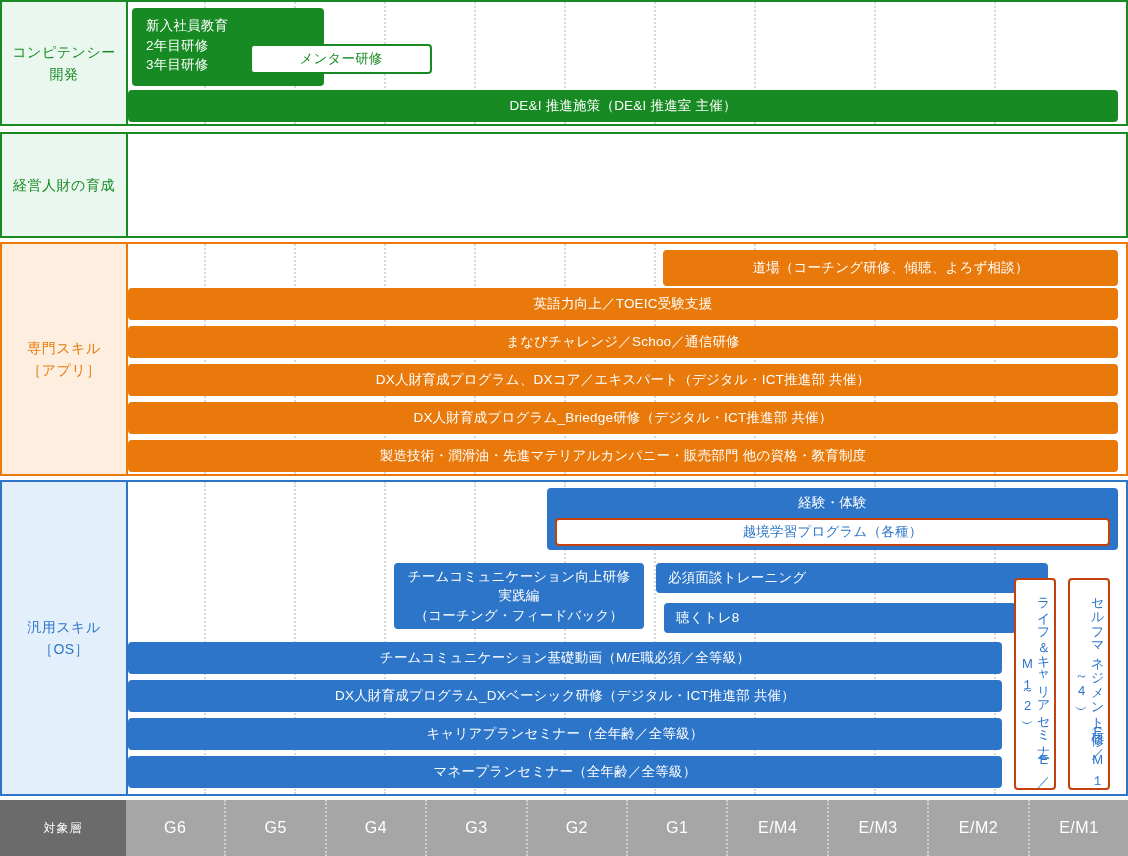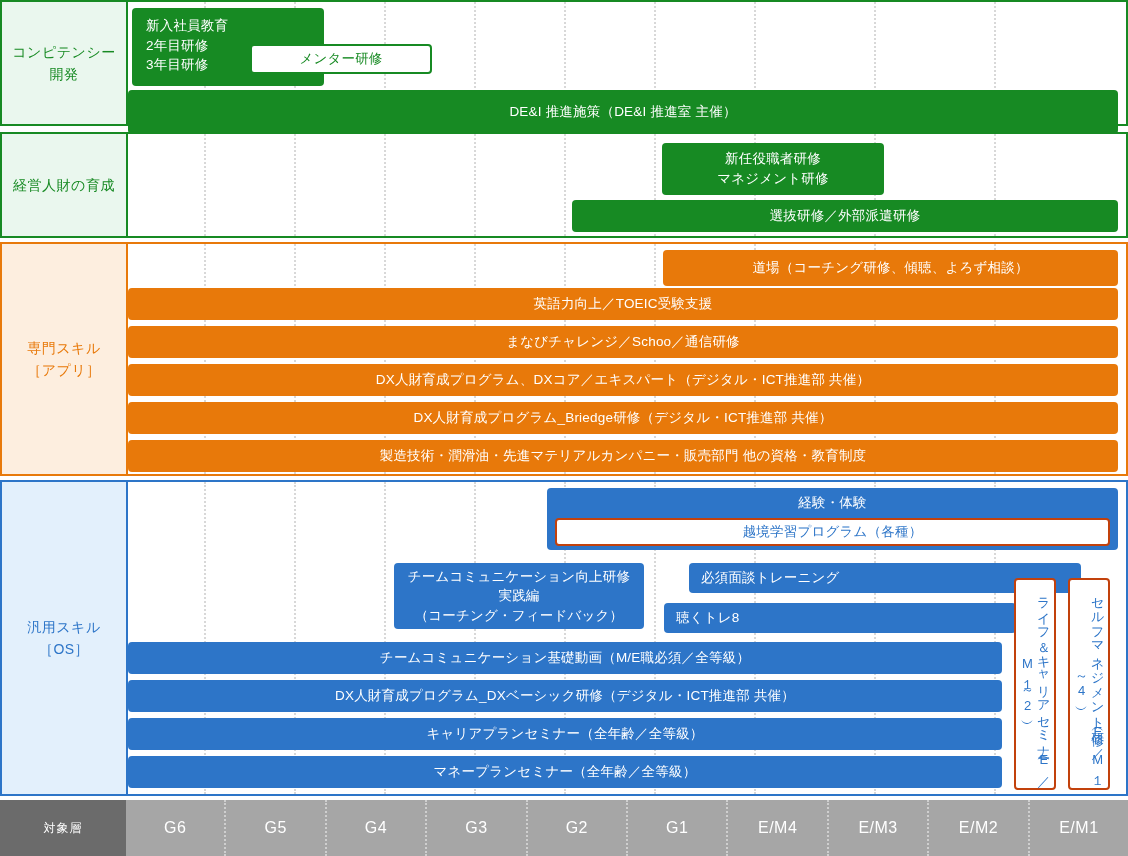--- a/index.html
+++ b/index.html
@@ -139,42 +139,26 @@
       <div class="gridline" style="left:626px"></div>
       <div class="gridline" style="left:746px"></div>
       <div class="gridline" style="left:866px"></div>
 
       <div class="bar green left" style="left:4px;top:6px;width:192px;height:78px;padding-left:14px;align-items:flex-start;padding-top:8px;">新入社員教育
 2年目研修
 3年目研修</div>
 
       <div class="bar outline-green" style="left:122px;top:42px;width:182px;height:30px;">メンター研修</div>
 
-      <div class="bar green" style="left:0;top:88px;width:990px;height:44px;">DE&amp;I 推進施策（DE&amp;I 推進室 主催）</div>
+      <div class="bar green" style="left:0;top:88px;width:990px;height:32px;">DE&amp;I 推進施策（DE&amp;I 推進室 主催）</div>
     </div>
   </div>
 
   <div class="section sec-green" style="left:0;top:132px;width:1128px;height:106px;">
     <div class="sec-label lbl-green">経営人財の育成</div>
-    <div class="sec-body">
-      <div class="gridline" style="left:76px"></div>
-      <div class="gridline" style="left:166px"></div>
-      <div class="gridline" style="left:256px"></div>
-      <div class="gridline" style="left:346px"></div>
-      <div class="gridline" style="left:436px"></div>
-      <div class="gridline" style="left:526px"></div>
-      <div class="gridline" style="left:626px"></div>
-      <div class="gridline" style="left:746px"></div>
-      <div class="gridline" style="left:866px"></div>
-
-      <div class="bar green" style="left:534px;top:9px;width:222px;height:52px;">新任役職者研修
-マネジメント研修</div>
-
-      <div class="bar green" style="left:444px;top:66px;width:546px;height:32px;">選抜研修／外部派遣研修</div>
-    </div>
   </div>
 
   <div class="section sec-orange" style="left:0;top:242px;width:1128px;height:234px;">
     <div class="sec-label lbl-orange">専門スキル
 ［アプリ］</div>
     <div class="sec-body">
       <div class="gridline" style="left:76px"></div>
       <div class="gridline" style="left:166px"></div>
       <div class="gridline" style="left:256px"></div>
       <div class="gridline" style="left:346px"></div>
@@ -214,21 +198,21 @@
 
       <div class="bar blue" style="left:419px;top:6px;width:571px;height:62px;align-items:flex-start;">
         <div style="width:100%;text-align:center;padding-top:5px;">経験・体験</div>
       </div>
       <div class="bar outline-blue" style="left:427px;top:36px;width:555px;height:28px;">越境学習プログラム（各種）</div>
 
       <div class="bar blue" style="left:266px;top:81px;width:250px;height:66px;">チームコミュニケーション向上研修
 実践編
 （コーチング・フィードバック）</div>
 
-      <div class="bar blue left" style="left:561px;top:81px;width:392px;height:30px;">必須面談トレーニング</div>
+      <div class="bar blue left" style="left:528px;top:81px;width:392px;height:30px;">必須面談トレーニング</div>
 
       <div class="bar blue left" style="left:536px;top:121px;width:352px;height:30px;">聴くトレ8</div>
 
       <div class="bar outline-blue vert" style="left:886px;top:96px;width:42px;height:212px;">ライフ＆キャリアセミナー（E／M１～2）</div>
 
       <div class="bar outline-blue vert" style="left:940px;top:96px;width:42px;height:212px;">セルフマネジメント研修（E／M１～4）</div>
 
       <div class="bar blue" style="left:0;top:160px;width:874px;height:32px;">チームコミュニケーション基礎動画（M/E職必須／全等級）</div>
 
       <div class="bar blue" style="left:0;top:198px;width:874px;height:32px;">DX人財育成プログラム_DXベーシック研修（デジタル・ICT推進部 共催）</div>

